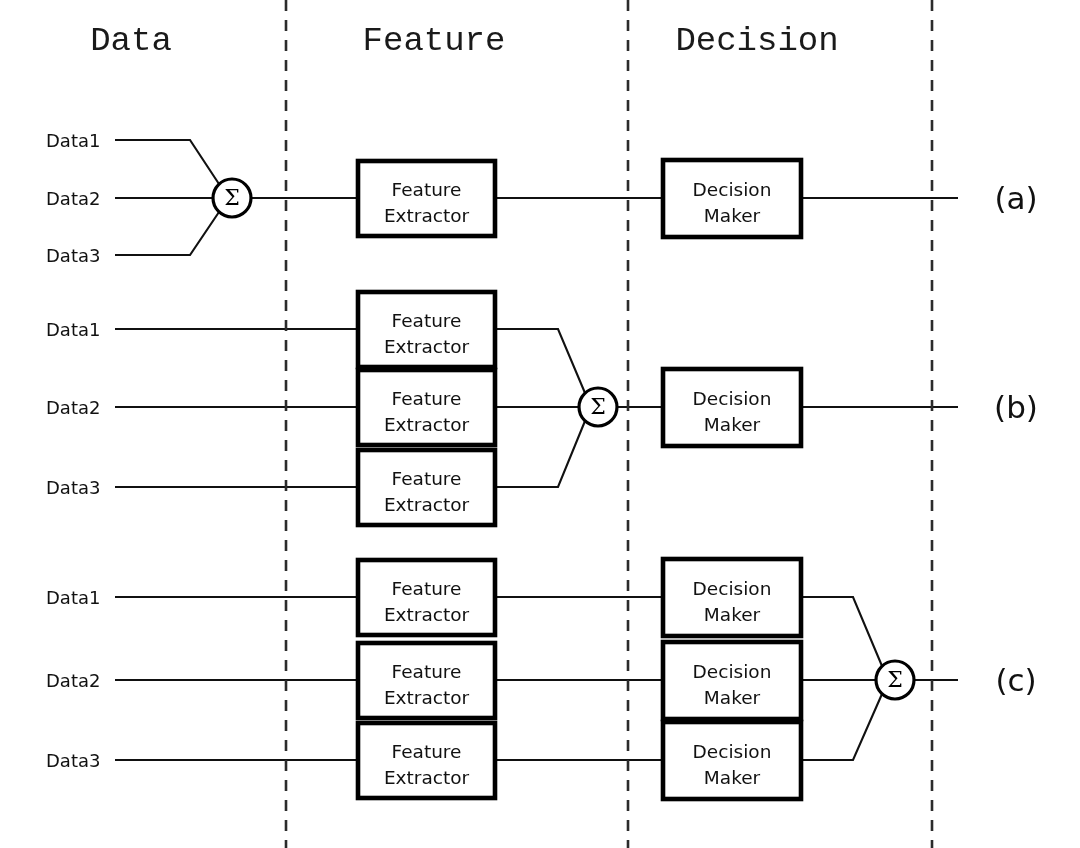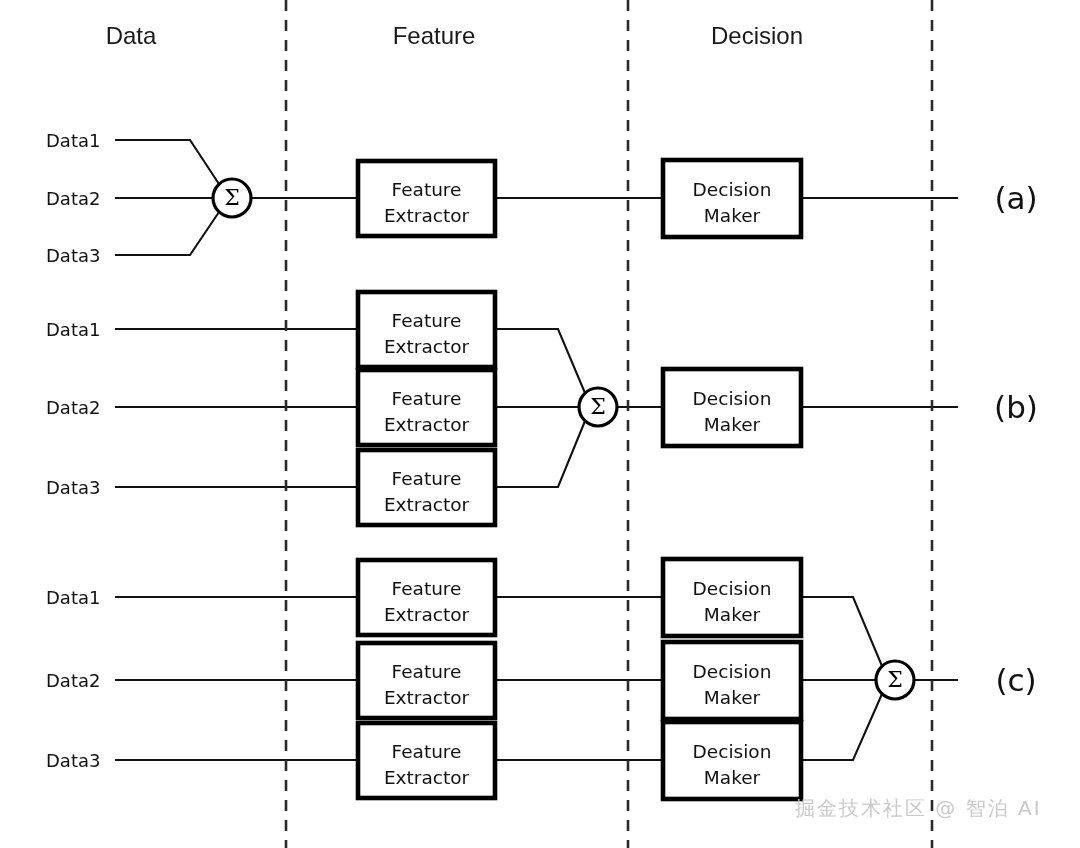--- a/index.html
+++ b/index.html
@@ -19,23 +19,23 @@
   }
   svg.diagram {
     position: absolute;
     left: 0;
     top: 0;
     width: 1080px;
     height: 848px;
   }
   .col-header {
     position: absolute;
-    font-size: 24px;
+    font-size: 34px;
     color: #1a1a1a;
-    font-family: Liberation Sans, sans-serif;
+    font-family: Liberation Mono, monospace;
     white-space: nowrap;
     transform: translateX(-50%);
   }
   .row-label {
     position: absolute;
     font-size: 31px;
     color: #111111;
     font-family: "DejaVu Sans", "Liberation Sans", sans-serif;
     white-space: nowrap;
     transform: translate(-50%, -50%);
@@ -217,14 +217,13 @@
       <div class="data-label" style="left: 46px; top: 597px;">Data1</div>
       <div class="data-label" style="left: 46px; top: 680px;">Data2</div>
       <div class="data-label" style="left: 46px; top: 760px;">Data3</div>
     </div>
   <div id="rowlabels-layer">
       <div class="row-label" style="left: 1016px; top: 198px;">(a)</div>
       <div class="row-label" style="left: 1016px; top: 407px;">(b)</div>
       <div class="row-label" style="left: 1016px; top: 680px;">(c)</div>
     </div>
 
-  <div class="watermark" style="left: 795px; top: 795px; color: rgb(201, 201, 201);">掘金技术社区 @ 智泊 AI</div>
 </div>
 
 </body></html>

